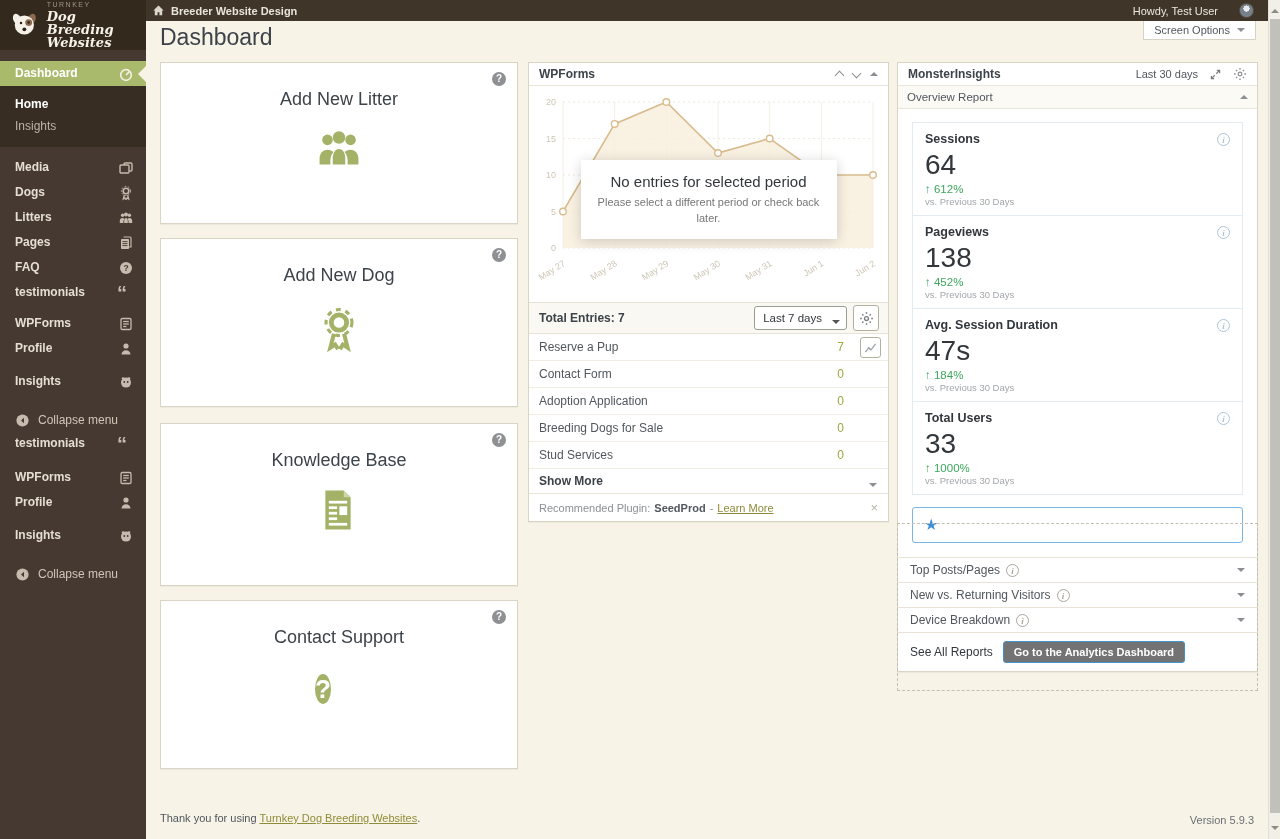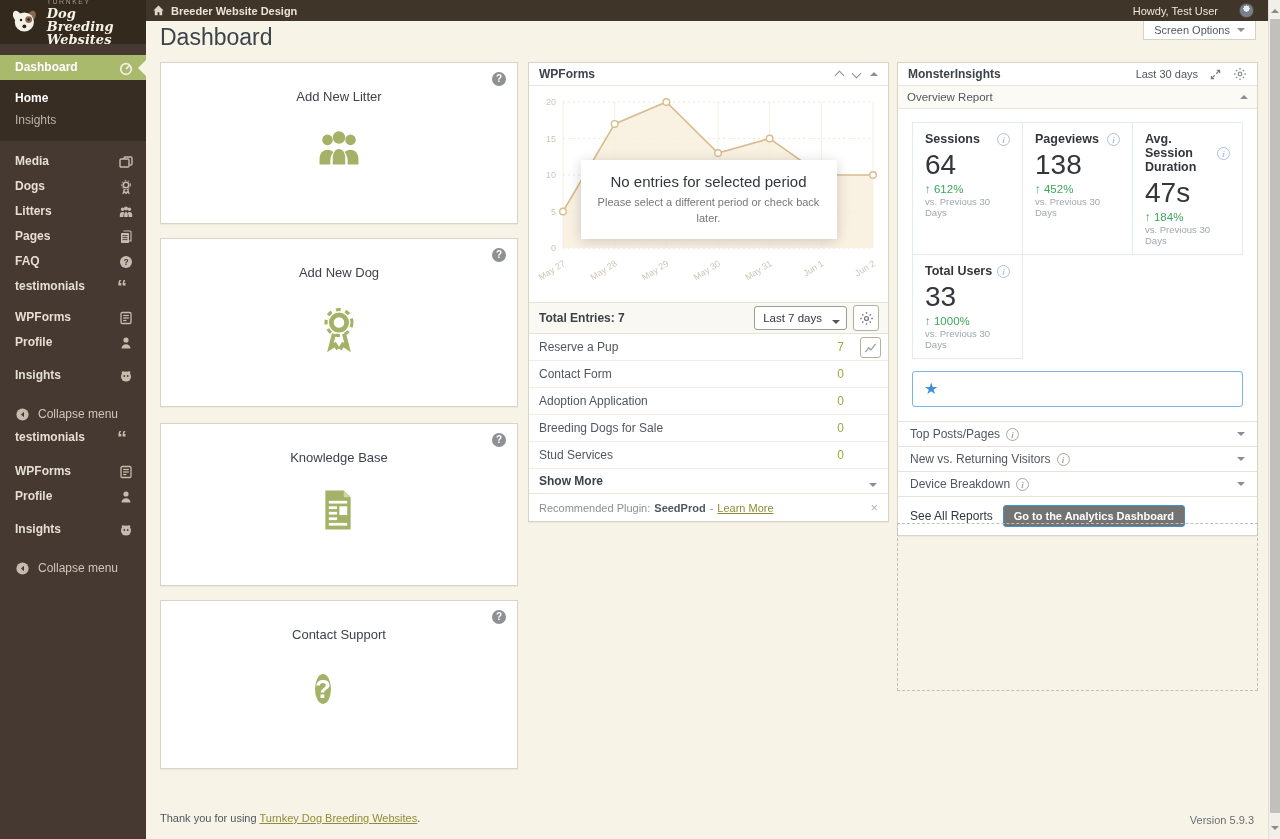--- a/index.html
+++ b/index.html
@@ -8,21 +8,21 @@
   #app { position:absolute; inset:0; }
 
   
   .adminbar { position:absolute; left:0; top:0; width:1268px; height:21px; background:#3f3529; color:#ece7dd; display:flex; align-items:center; justify-content:space-between; z-index:5; }
   .ab-left { display:flex; align-items:center; gap:6px; margin-left:152px; font-size:11px; font-weight:bold; color:#e9e4da; cursor:pointer; }
   .ab-right { display:flex; align-items:center; gap:21px; margin-right:14px; font-size:11px; cursor:pointer; }
   .avatar { width:15px; height:15px; border-radius:50%; background:radial-gradient(circle at 50% 35%, #e8ecef 0 28%, #77818b 30% 100%); border:1px solid #5a4f42; }
 
   
   .sidebar { position:absolute; left:0; top:0; width:146px; height:839px; background:#453931; z-index:6; }
-  .logo { height:44px; background:#33291d; display:flex; align-items:center; gap:6px; padding:4px 8px; cursor:pointer; }
+  .logo { height:50px; background:#33291d; display:flex; align-items:center; gap:6px; padding:4px 8px; cursor:pointer; }
   .logo-text { display:flex; flex-direction:column; line-height:1; }
   .logo-top { font-size:7px; letter-spacing:1.5px; color:#a2968a; margin-bottom:2px; }
   .logo-main { font-family:"DejaVu Serif", serif; font-style:italic; font-weight:bold; font-size:13px; color:#f6f2e9; }
   nav { display:block; padding-top:11px; }
   .mi { position:relative; height:25px; line-height:25px; padding-left:15px; font-size:12px; font-weight:600; color:#e6ded2; cursor:pointer; }
   .mi .sico { position:absolute; right:12px; top:50%; transform:translateY(-50%); width:16px; height:16px; }
   .mi.active { background:#a9ba6d; color:#fff; }
   .mi .flyarrow { position:absolute; right:0; top:50%; margin-top:-8px; width:0; height:0; border:8px solid transparent; border-right-color:#f7f3e6; }
   .submenu { background:#372d23; padding:7px 0 10px; margin-bottom:8px; }
   .smi { height:22px; line-height:22px; padding-left:15px; font-size:12px; color:#bdb2a5; cursor:pointer; }
@@ -33,21 +33,21 @@
 
   
   .page-title { position:absolute; left:160px; top:24px; font-size:23px; font-weight:400; color:#3c434a; }
   .screen-options { position:absolute; right:24px; top:21px; background:#fff; border:1px solid #d7d2c5; border-top:none; padding:3px 10px; font-size:11px; color:#50575e; display:flex; gap:7px; align-items:center; cursor:pointer; }
   .caret-down { width:0; height:0; border:4px solid transparent; border-top-color:#8b8e93; margin-top:4px; }
   .caret-up { width:0; height:0; border:4px solid transparent; border-bottom-color:#8b8e93; margin-bottom:4px; }
 
   
   .qcard { position:absolute; left:160px; width:358px; background:#fff; border:1px solid #d9d4c6; box-shadow:0 1px 1px rgba(0,0,0,.04); }
   .qcard .helpbadge { position:absolute; top:9px; right:11px; width:14px; height:14px; border-radius:50%; background:#8e9093; color:#fff; font-size:10px; font-weight:bold; text-align:center; line-height:14px; cursor:pointer; }
-  .qcard h2 { text-align:center; margin-top:26px; font-size:13px; font-weight:400; color:#3c434a; }
+  .qcard h2 { text-align:center; margin-top:26px; font-size:18px; font-weight:400; color:#3c434a; }
   .qcard .cicon { position:absolute; left:50%; top:54%; transform:translate(-50%,-50%); width:48px; height:48px; }
   .bighelp { width:44px; height:44px; border-radius:50%; background:#a3b266; color:#fff; font-size:26px; font-weight:bold; text-align:center; line-height:44px; }
 
   
   .widget { position:absolute; background:#fff; border:1px solid #d9d4c6; box-shadow:0 1px 1px rgba(0,0,0,.04); }
   .whead { height:23px; display:flex; align-items:center; justify-content:space-between; padding:0 10px; border-bottom:1px solid #eae5d9; }
   .whead b { font-size:12px; color:#3c434a; }
   .wctrl { display:flex; align-items:center; gap:10px; }
   .chev { width:7px; height:7px; border-right:1.6px solid #8b8e93; border-bottom:1.6px solid #8b8e93; display:inline-block; cursor:pointer; }
   .chev.up { transform:rotate(-135deg); margin-top:3px; }
@@ -70,21 +70,21 @@
   .showmore { height:25px; line-height:25px; padding:0 10px; font-size:12px; font-weight:bold; color:#3c434a; position:relative; border-bottom:1px solid #eae5d9; cursor:pointer; }
   .showmore .caret-down { position:absolute; right:11px; top:10px; }
   .recommended { height:27px; display:flex; align-items:center; gap:4px; padding:0 10px; font-size:11px; color:#8c8f94; position:relative; }
   .recommended b { color:#50575e; }
   .recommended a { color:#8f8c39; text-decoration:underline; cursor:pointer; }
   .recommended .close { position:absolute; right:10px; color:#b7b4a6; font-size:13px; cursor:pointer; }
 
   
   .mi-period { display:flex; align-items:center; gap:12px; font-size:11px; color:#50575e; }
   .subhead { height:23px; background:#fbfaf5; border-bottom:1px solid #eae5d9; display:flex; align-items:center; justify-content:space-between; padding:0 9px; font-size:11.5px; color:#50575e; cursor:pointer; }
-  .statgrid { margin:13px 14px 12px; display:grid; grid-template-columns:1fr 1fr 1fr; border-top:1px solid #e2eaf2; border-left:1px solid #e2eaf2; }
+  .statgrid { margin:13px 14px 12px; display:grid; grid-template-columns:1fr; border-top:1px solid #e2eaf2; border-left:1px solid #e2eaf2; }
   .statcell { border-right:1px solid #e2eaf2; border-bottom:1px solid #e2eaf2; padding:9px 12px 8px; }
   .statcell .lr { display:flex; justify-content:space-between; align-items:center; }
   .statcell .slabel { font-size:12.5px; font-weight:bold; color:#32373c; }
   .statcell .sval { font-size:28px; color:#32373c; margin:3px 0 2px; }
   .statcell .sdelta { font-size:11.5px; color:#3ea75c; }
   .statcell .snote { font-size:9.5px; color:#a3a7ab; margin-top:1px; }
   .info { width:13px; height:13px; border:1px solid #abc4da; border-radius:50%; color:#abc4da; font-family:"Liberation Serif", serif; font-style:italic; font-weight:bold; font-size:9px; text-align:center; line-height:12px; cursor:pointer; flex:0 0 auto; }
   .info.gray { border-color:#aaa79c; color:#aaa79c; }
   .info::after { content:"i"; }
   .protip { margin:2px 14px 14px; border:1px solid #79b6e6; border-radius:3px; padding:8px 11px; display:flex; gap:9px; align-items:flex-start; }

